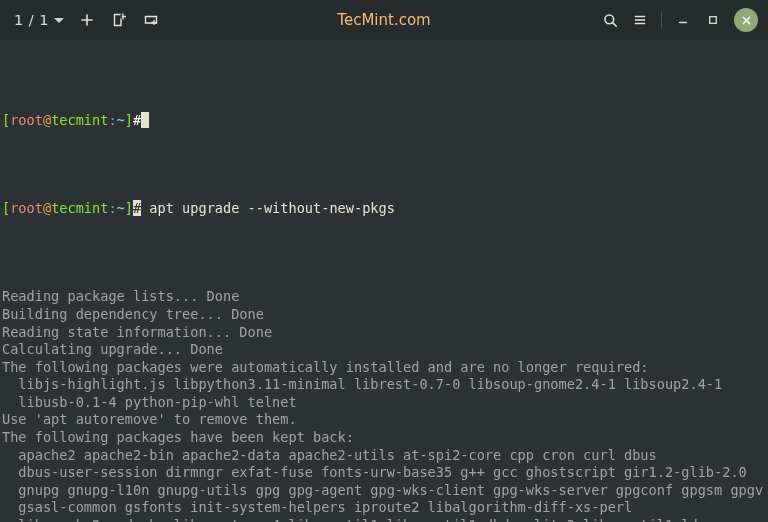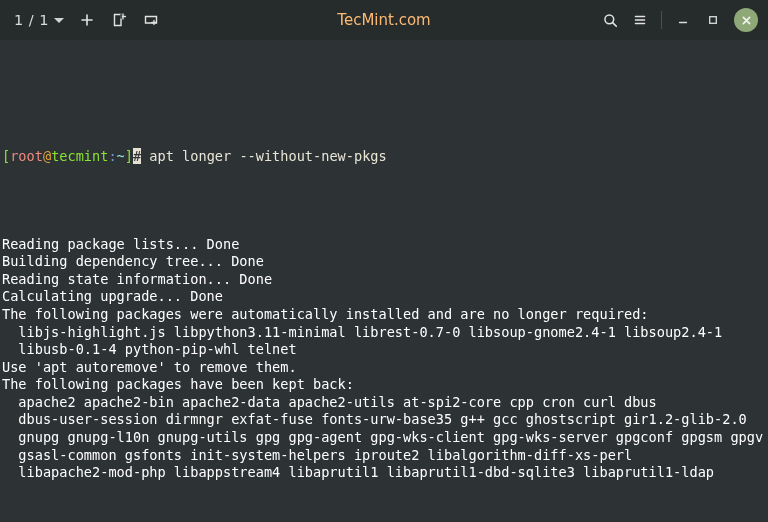--- a/index.html
+++ b/index.html
@@ -137,21 +137,21 @@
 
   
   .c-bracket { color: #8ae234; }
   .c-user    { color: #ef8a7e; }
   .c-at      { color: #e8a33d; }
   .c-host    { color: #8ae234; }
   .c-colon   { color: #729fcf; }
   .c-path    { color: #8fd7e8; }
   .c-hash    { color: #ffffff; }
   .c-cmd     { color: #e9e5d6; }
-  .c-out     { color: #ffffff; }
+  .c-out     { color: #a3a3a3; }
   .cursor {
     background: #e6e2d3;
     color: #2d3235;
   }
 </style>
 </head>
 <body>
 
 <div id="app">
 
@@ -221,20 +221,21 @@
         <svg width="13" height="13" viewBox="0 0 13 13">
           <path d="M3.4 3.4 L9.6 9.6 M9.6 3.4 L3.4 9.6" stroke="#f2f4f0" stroke-width="1.7" stroke-linecap="round"></path>
         </svg>
       </div>
     </div>
   </div>
 
   <div class="terminal">
 
     
+    <div class="line"><span class="c-bracket">[</span><span class="c-user">root</span><span class="c-at">@</span><span class="c-host">tecmint</span><span class="c-colon">:</span><span class="c-path">~</span><span class="c-bracket">]</span><span class="c-hash">#</span><span class="cursor"> </span></div>
 
     
-    <div class="line"><span class="c-bracket">[</span><span class="c-user">root</span><span class="c-at">@</span><span class="c-host">tecmint</span><span class="c-colon">:</span><span class="c-path">~</span><span class="c-bracket">]</span><span class="cursor">#</span><span class="c-cmd"> apt longer --without-new-pkgs</span></div>
+    <div class="line"><span class="c-bracket">[</span><span class="c-user">root</span><span class="c-at">@</span><span class="c-host">tecmint</span><span class="c-colon">:</span><span class="c-path">~</span><span class="c-bracket">]</span><span class="cursor">#</span><span class="c-cmd"> apt upgrade --without-new-pkgs</span></div>
 
     
     <div id="output-lines"><div class="line c-out">Reading package lists... Done</div><div class="line c-out">Building dependency tree... Done</div><div class="line c-out">Reading state information... Done</div><div class="line c-out">Calculating upgrade... Done</div><div class="line c-out">The following packages were automatically installed and are no longer required:</div><div class="line c-out">  libjs-highlight.js libpython3.11-minimal librest-0.7-0 libsoup-gnome2.4-1 libsoup2.4-1</div><div class="line c-out">  libusb-0.1-4 python-pip-whl telnet</div><div class="line c-out">Use 'apt autoremove' to remove them.</div><div class="line c-out">The following packages have been kept back:</div><div class="line c-out">  apache2 apache2-bin apache2-data apache2-utils at-spi2-core cpp cron curl dbus</div><div class="line c-out">  dbus-user-session dirmngr exfat-fuse fonts-urw-base35 g++ gcc ghostscript gir1.2-glib-2.0</div><div class="line c-out">  gnupg gnupg-l10n gnupg-utils gpg gpg-agent gpg-wks-client gpg-wks-server gpgconf gpgsm gpgv</div><div class="line c-out">  gsasl-common gsfonts init-system-helpers iproute2 libalgorithm-diff-xs-perl</div><div class="line c-out">  libapache2-mod-php libappstream4 libaprutil1 libaprutil1-dbd-sqlite3 libaprutil1-ldap</div></div>
   </div>
 </div>
 
 </body></html>

